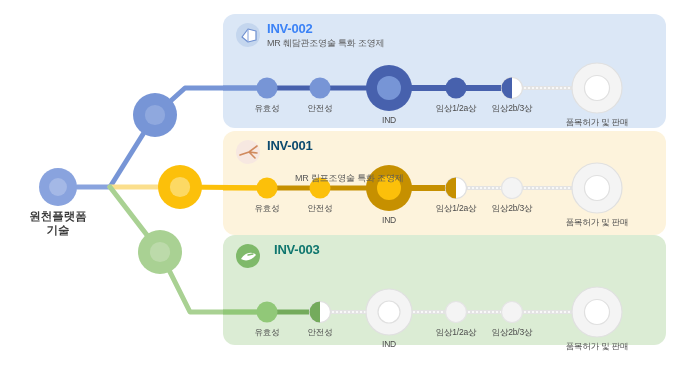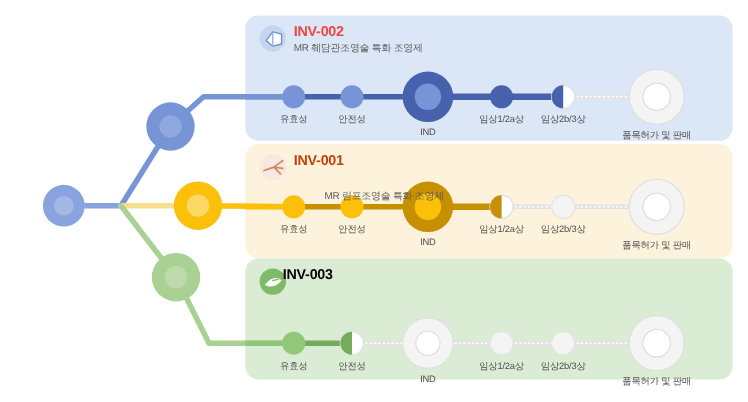--- a/index.html
+++ b/index.html
@@ -105,30 +105,34 @@
       <circle cx="248" cy="256" r="12" fill="#7fb96a"></circle>
       <path d="M 241 259 C 245 252, 253 251, 256 255 C 252 260, 246 262, 241 259 Z" fill="#ffffff"></path>
       <path d="M 248 255 L 253 254" stroke="#7fb96a" stroke-width="1.3" fill="none" stroke-linecap="round"></path>
     </svg>
 <div class="lbl" style="left: 267px; top: 103px;">유효성</div>
     <div class="lbl" style="left: 320px; top: 103px;">안전성</div>
     <div class="lbl" style="left: 389px; top: 115px;">IND</div>
     <div class="lbl" style="left: 456px; top: 103px;">임상1/2a상</div>
     <div class="lbl" style="left: 512px; top: 103px;">임상2b/3상</div>
     <div class="lbl" style="left: 597px; top: 117px;">품목허가 및 판매</div>
-    <div class="card-code" style="left: 267px; top: 21px; color: #ef4444;">INV-002</div>
+    <div class="card-code" style="left: 267px; top: 21px; color: #3b82f6;">INV-002</div>
     <div class="card-desc" style="left: 267px; top: 37px;">MR 췌담관조영술 특화 조영제</div>
     <div class="lbl" style="left: 267px; top: 203px;">유효성</div>
     <div class="lbl" style="left: 320px; top: 203px;">안전성</div>
     <div class="lbl" style="left: 389px; top: 215px;">IND</div>
     <div class="lbl" style="left: 456px; top: 203px;">임상1/2a상</div>
     <div class="lbl" style="left: 512px; top: 203px;">임상2b/3상</div>
     <div class="lbl" style="left: 597px; top: 217px;">품목허가 및 판매</div>
-    <div class="card-code" style="left: 267px; top: 138px; color: #c2410c;">INV-001</div>
+    <div class="card-code" style="left: 267px; top: 138px; color: #0c4a6e;">INV-001</div>
     <div class="card-desc" style="left: 267px; top: 172px; padding-left: 28px;">MR 림프조영술 특화 조영제</div>
     <div class="lbl" style="left: 267px; top: 327px;">유효성</div>
     <div class="lbl" style="left: 320px; top: 327px;">안전성</div>
     <div class="lbl" style="left: 389px; top: 339px;">IND</div>
     <div class="lbl" style="left: 456px; top: 327px;">임상1/2a상</div>
     <div class="lbl" style="left: 512px; top: 327px;">임상2b/3상</div>
     <div class="lbl" style="left: 597px; top: 341px;">품목허가 및 판매</div>
-    <div class="card-code" style="left: 257px; top: 242px; color: #000000;">INV-003</div>
+    <div class="card-code" style="left: 274px; top: 242px; color: #0f766e;">INV-003</div>
+    <div class="root-label" style="left: 58px; top: 209px;">
+      <div>원천플랫폼</div>
+      <div>기술</div>
+    </div>
   </div>
 
 </body></html>

